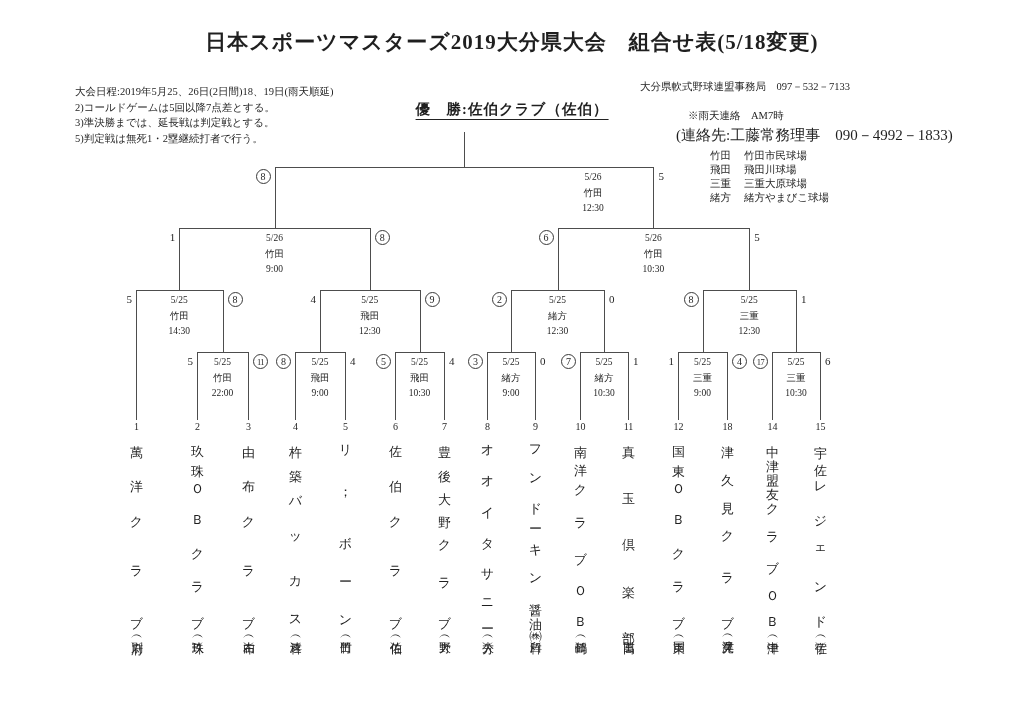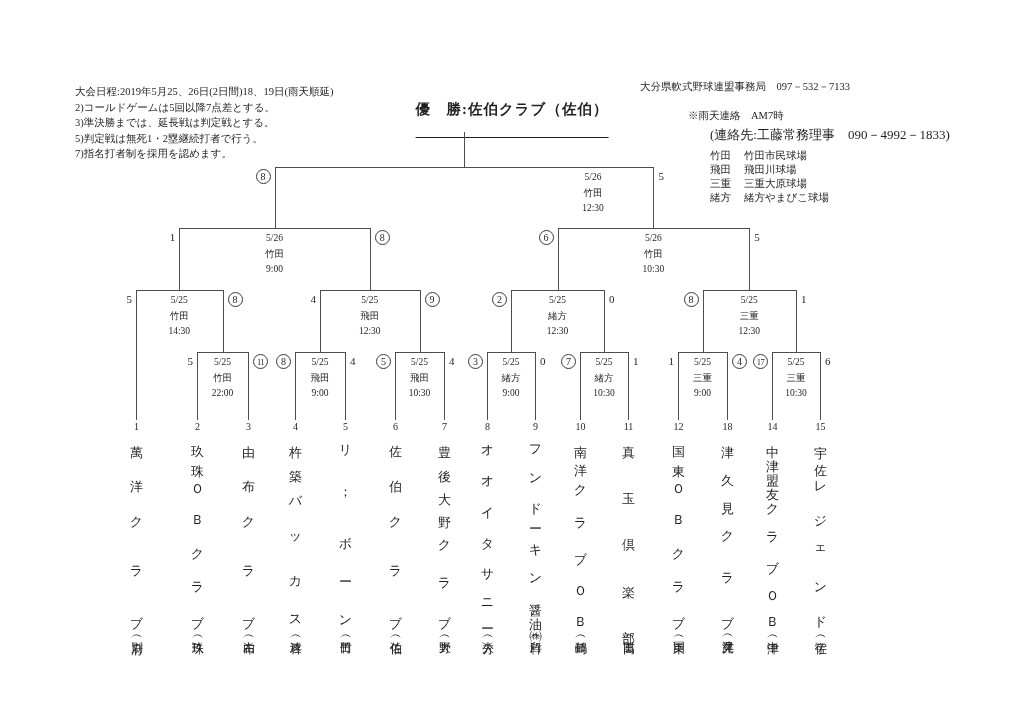--- a/index.html
+++ b/index.html
@@ -10,25 +10,25 @@
   }
   .abs{position:absolute;}
   .title{
     width:1024px;top:28px;left:0;text-align:center;
     font-size:21px;font-weight:bold;letter-spacing:1px;white-space:nowrap;
   }
   .rules{left:75px;top:84px;font-size:10.5px;line-height:15.5px;white-space:nowrap;}
   .champ{
     left:512px;top:100px;transform:translateX(-50%);
     font-size:14.5px;font-weight:bold;letter-spacing:1px;
-    border-bottom:1.5px solid #222;padding-bottom:18px;white-space:nowrap;
+    border-bottom:1.5px solid #222;padding-bottom:0;white-space:nowrap;
   }
   .office{left:640px;top:80px;font-size:10.5px;white-space:nowrap;}
   .rain{left:688px;top:109px;font-size:10.5px;white-space:nowrap;}
-  .contact{left:710px;top:126px;font-size:13px;white-space:nowrap;}
+  .contact{left:676px;top:126px;font-size:15px;white-space:nowrap;}
   .venues{left:710px;top:149px;font-size:10.5px;line-height:14px;}
   .venues .vrow{display:flex;}
   .venues .vcode{width:34px;}
   .bline{position:absolute;background:#4d4d4d;}
   .score{position:absolute;font-size:11px;line-height:15px;white-space:nowrap;}
   .score.circ{
     width:15px;height:15px;border:1px solid #3a3a3a;border-radius:50%;
     text-align:center;line-height:14px;font-size:10px;box-sizing:border-box;
   }
   .score.two{font-size:8.5px;letter-spacing:-0.5px;}
@@ -46,27 +46,27 @@
   .taffil{
     writing-mode:vertical-rl;text-orientation:mixed;display:inline-block;
     font-size:12px;line-height:13px;letter-spacing:1px;margin-top:7px;
   }
 </style>
 </head>
 <body>
 
 <div class="page">
 
+  <div class="abs title">日本スポーツマスターズ2019大分県大会　組合せ表(5/18変更)</div>
 
   <div class="abs rules">
     <div>大会日程:2019年5月25、26日(2日間)18、19日(雨天順延)</div>
     <div>2)コールドゲームは5回以降7点差とする。</div>
     <div>3)準決勝までは、延長戦は判定戦とする。</div>
     <div>5)判定戦は無死1・2塁継続打者で行う。</div>
-    <div>7)指名打者制を採用を認めます。</div>
   </div>
 
   <div class="abs champ">優　勝:佐伯クラブ（佐伯）</div>
 
   <div class="abs office">大分県軟式野球連盟事務局　097－532－7133</div>
   <div class="abs rain">※雨天連絡　AM7時</div>
   <div class="abs contact">(連絡先:工藤常務理事　090－4992－1833)</div>
 
   <div class="abs venues">
     <div class="vrow">

